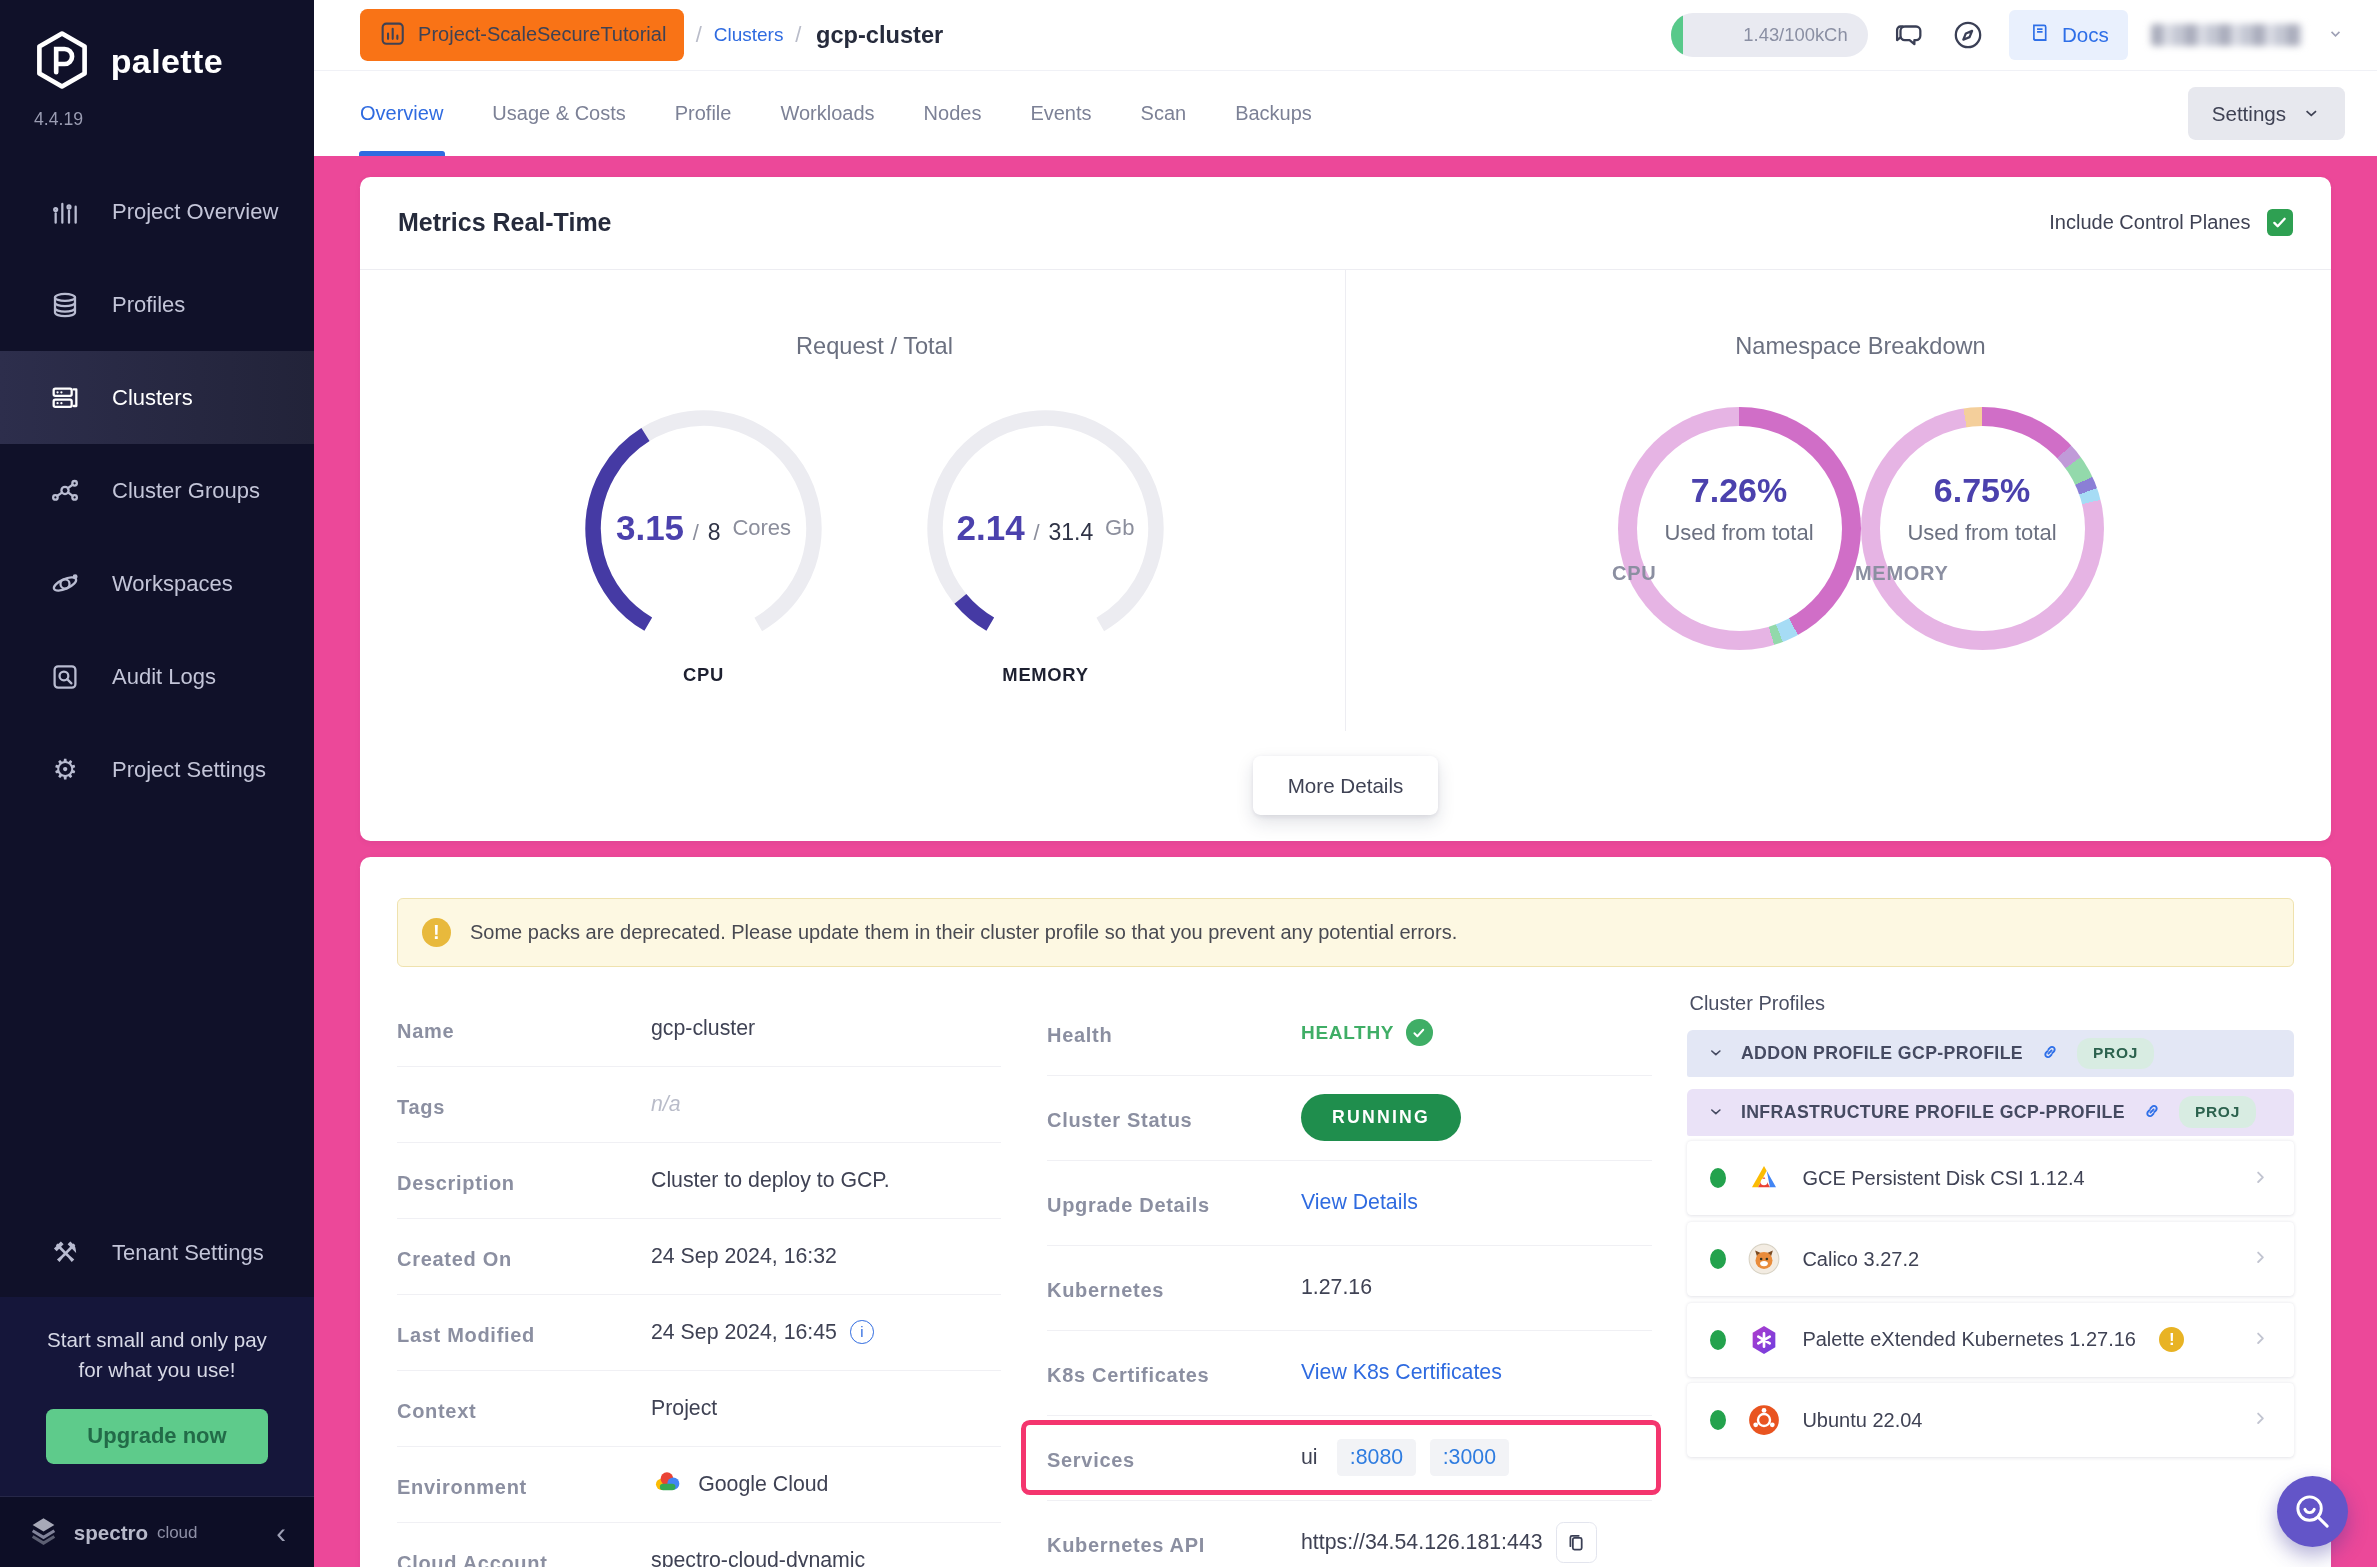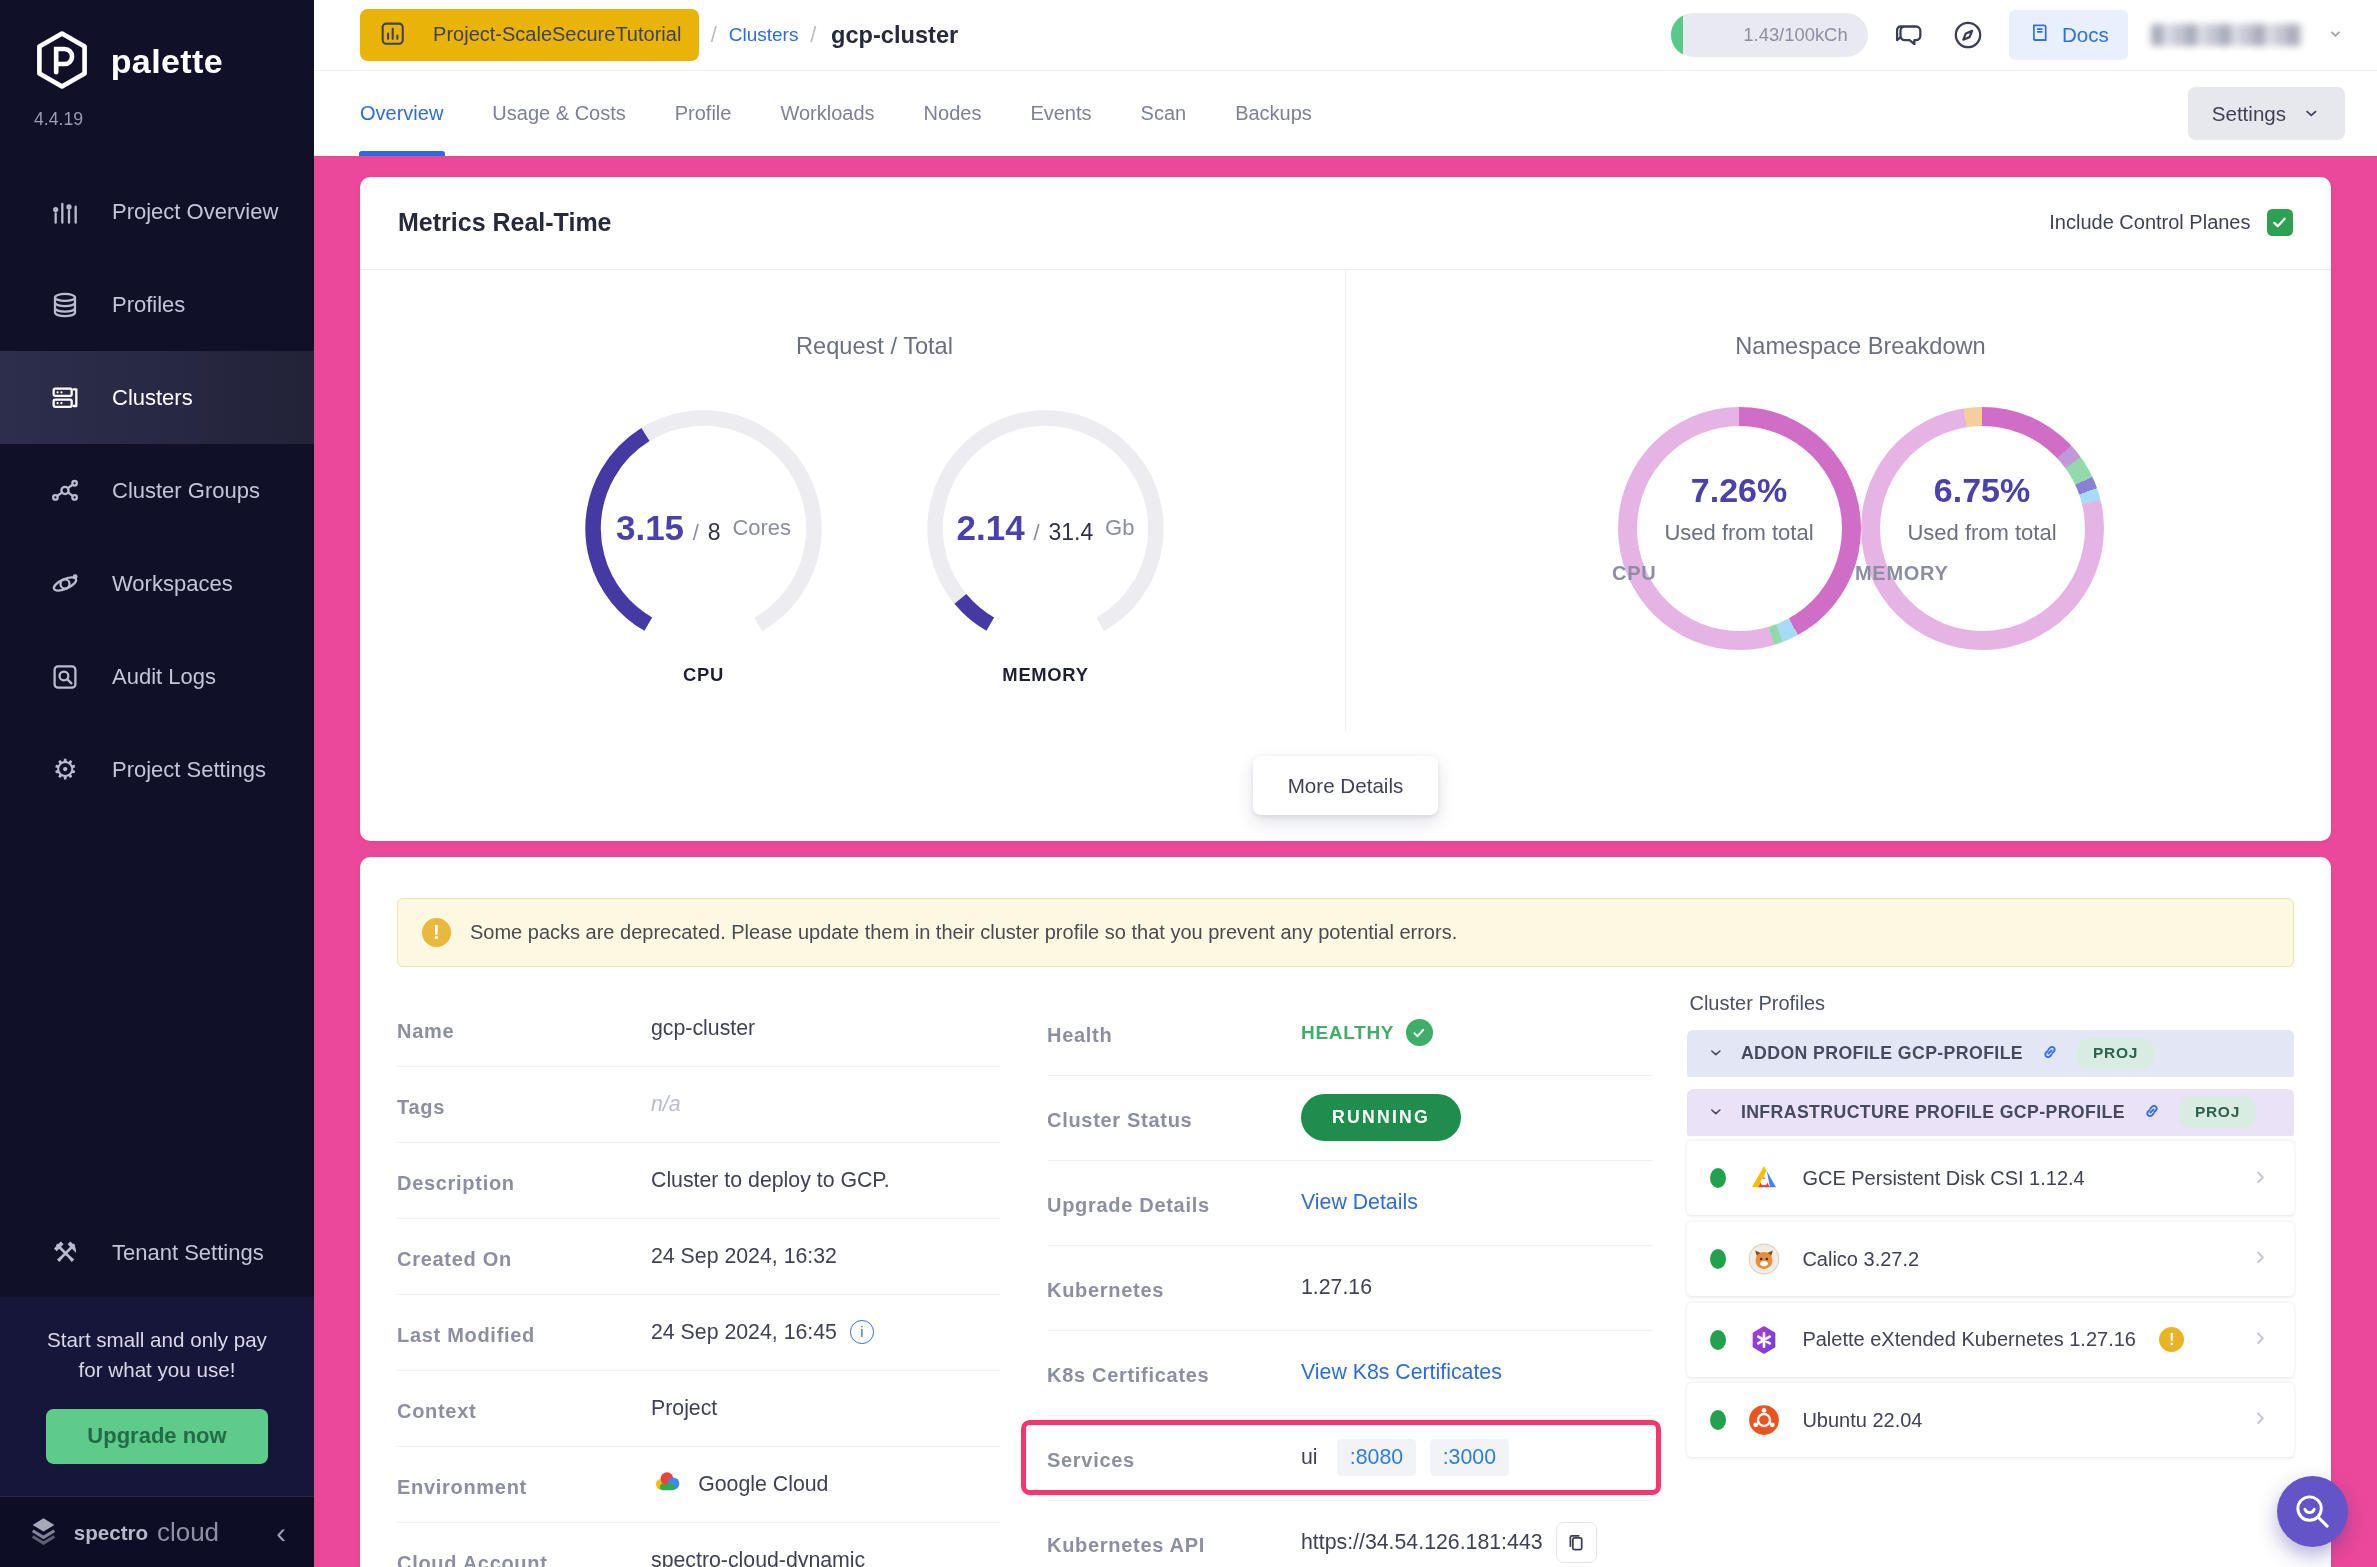--- a/index.html
+++ b/index.html
@@ -36,31 +36,31 @@
   .upgrade-btn {
     margin-top: 23.6px; display: inline-block; background: #5ecb8b; color: #226b48;
     font-size: 22px; font-weight: 600; padding: 14.7px 41px; border-radius: 7.4px; border: none; cursor: pointer;
     font-family: inherit;
   }
   .side-footer {
     height: 72px; background: #0d0e26; border-top: 0.7px solid #262748;
     display: flex; align-items: center; gap: 14.7px; padding: 0 28px;
   }
   .sf-brand-bold { color: #b7b9c9; font-size: 20.6px; font-weight: 600; }
-  .sf-brand-light { color: #8e90a6; font-size: 26px; font-weight: 300; margin-left: -5.9px; }
+  .sf-brand-light { color: #8e90a6; font-size: 17px; font-weight: 300; margin-left: -5.9px; }
   .collapse { margin-left: auto; color: #9ea0b5; font-size: 29.4px; line-height: 1; cursor: pointer; }
 
   
   .main { margin-left: 314px; height: 100%; display: flex; flex-direction: column; }
   .topbar {
     height: 71px; background: #fff; display: flex; align-items: center;
     padding: 0 32px 0 46px; border-bottom: 0.7px solid #f0f1f6;
   }
   .crumb-chip {
-    display: flex; align-items: center; gap: 26px; background: #eab308;
+    display: flex; align-items: center; gap: 11px; background: #f97316;
     border-radius: 7.4px; padding: 10.3px 17.7px; cursor: pointer;
   }
   .crumb-project { font-size: 20px; color: #3f4254; white-space: nowrap; overflow: hidden; max-width: 259px; }
   .crumb-sep { color: #b9bcc9; font-size: 22px; margin: 0 11.8px; }
   .crumb-link { color: #2f6be0; font-size: 19px; text-decoration: none; cursor: pointer; }
   .crumb-page { color: #262b3c; font-size: 23.6px; font-weight: 600; margin-left: 2.9px; }
   .top-right { margin-left: auto; display: flex; align-items: center; gap: 23.6px; }
   .usage-pill {
     position: relative; width: 197px; height: 44px; background: #e9eaf1; border-radius: 735px;
     display: flex; align-items: center; justify-content: flex-end; padding-right: 20.6px;

